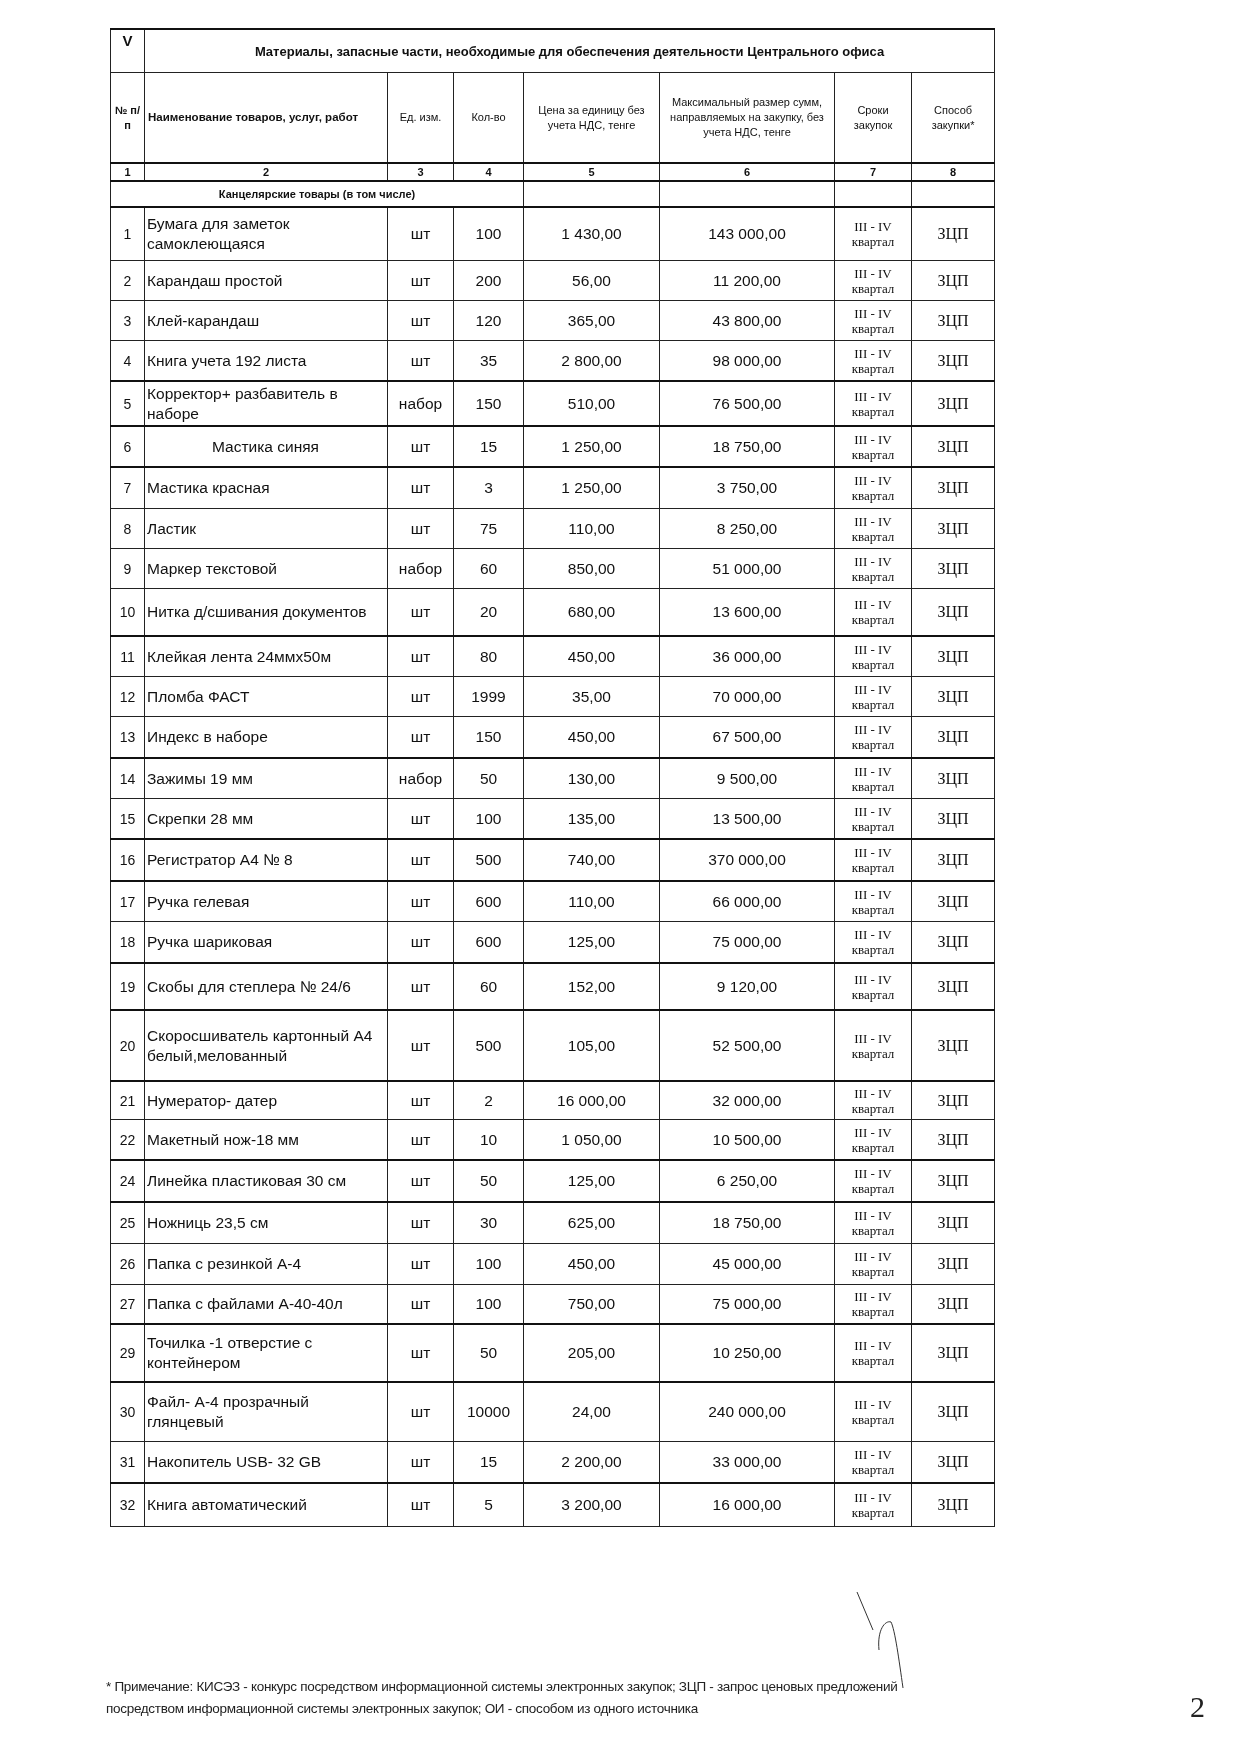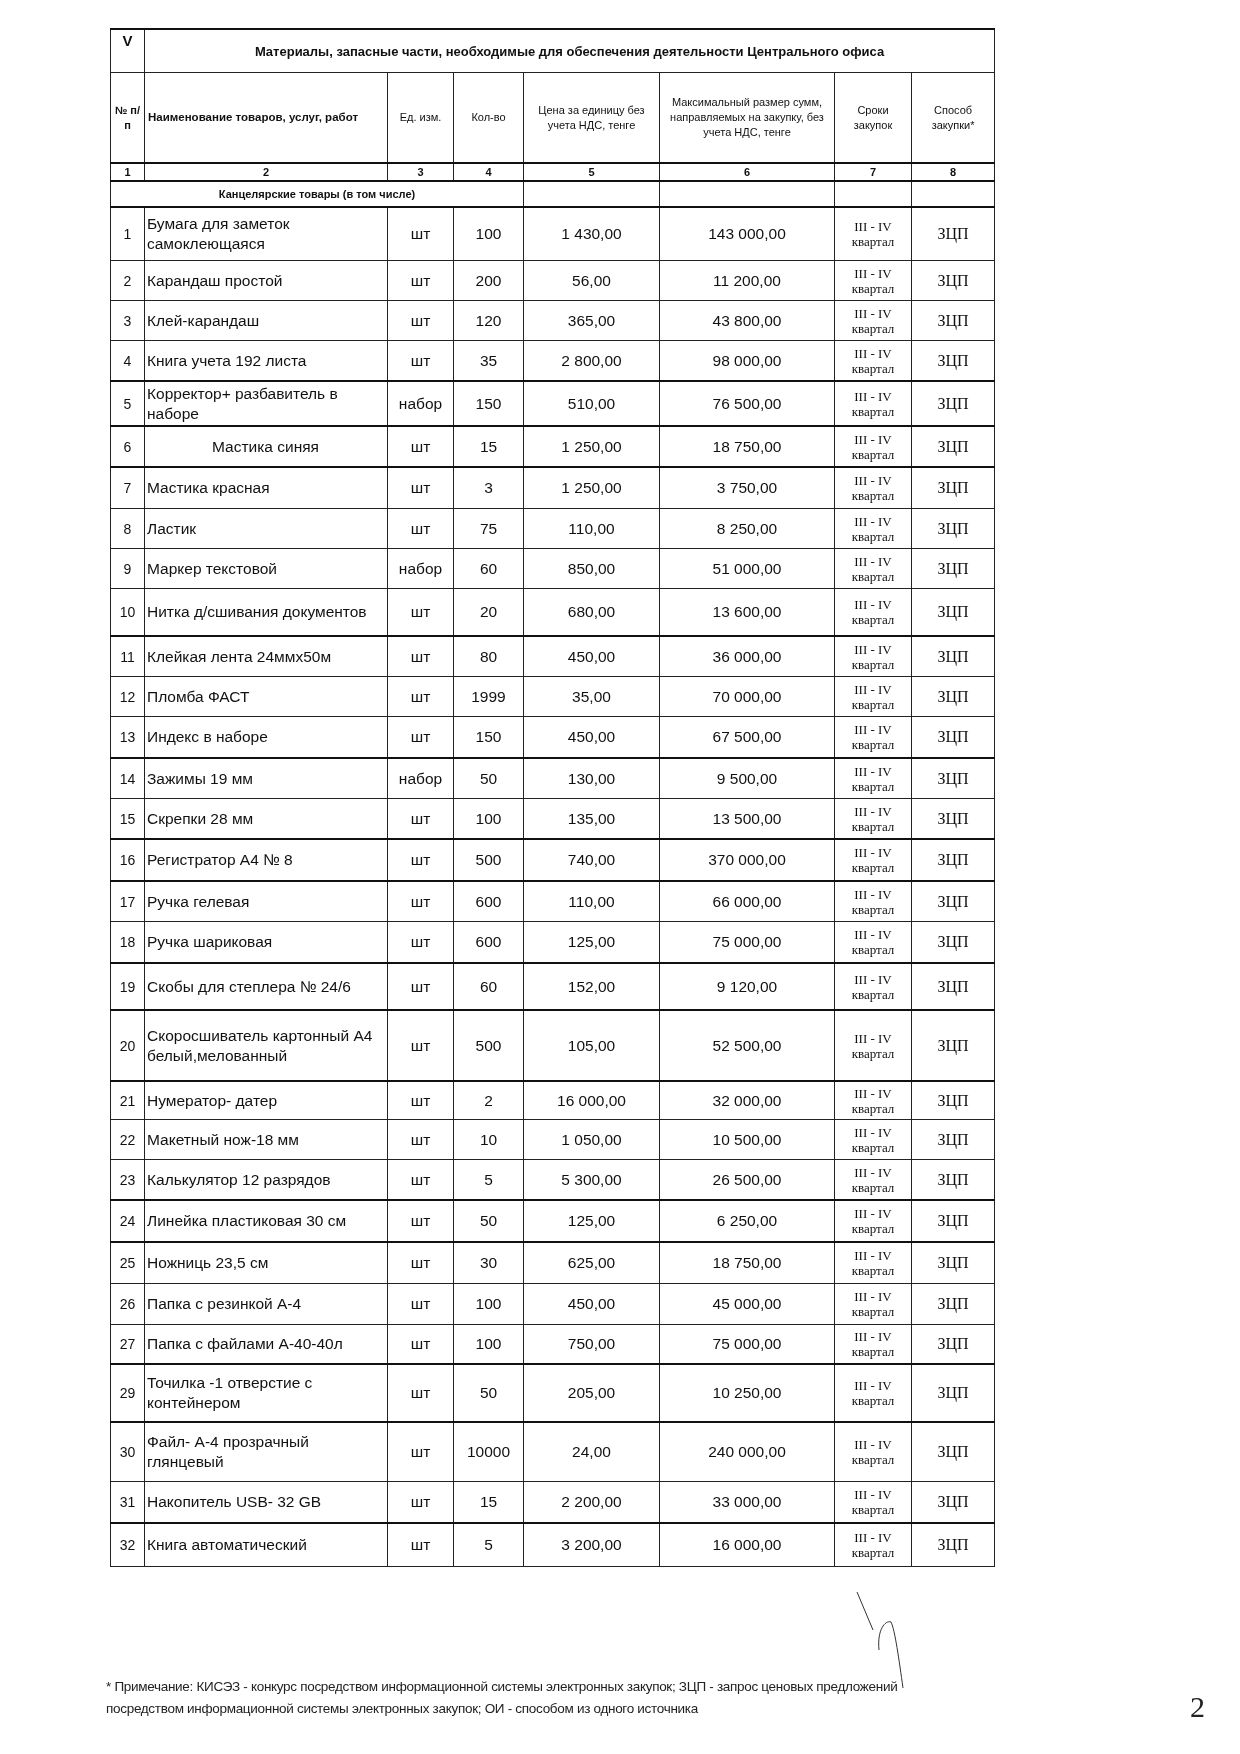--- a/index.html
+++ b/index.html
@@ -300,30 +300,20 @@
         <tr class="item">
           <td class="idx" style="height: 39px;">22</td>
           <td class="nm" style="height: 39px;">Макетный нож-18 мм</td>
           <td style="height: 39px;">шт</td>
           <td style="height: 39px;">10</td>
           <td style="height: 39px;">1 050,00</td>
           <td style="height: 39px;">10 500,00</td>
           <td class="term" style="height: 39px;">III - IV квартал</td>
           <td class="method" style="height: 39px;">ЗЦП</td>
         </tr>
-        <tr class="item">
-          <td class="idx" style="height: 39px;">23</td>
-          <td class="nm" style="height: 39px;">Калькулятор 12 разрядов</td>
-          <td style="height: 39px;">шт</td>
-          <td style="height: 39px;">5</td>
-          <td style="height: 39px;">5 300,00</td>
-          <td style="height: 39px;">26 500,00</td>
-          <td class="term" style="height: 39px;">III - IV квартал</td>
-          <td class="method" style="height: 39px;">ЗЦП</td>
-        </tr>
         <tr class="item thick-top">
           <td class="idx" style="height: 40px;">24</td>
           <td class="nm" style="height: 40px;">Линейка пластиковая 30 см</td>
           <td style="height: 40px;">шт</td>
           <td style="height: 40px;">50</td>
           <td style="height: 40px;">125,00</td>
           <td style="height: 40px;">6 250,00</td>
           <td class="term" style="height: 40px;">III - IV квартал</td>
           <td class="method" style="height: 40px;">ЗЦП</td>
         </tr>

